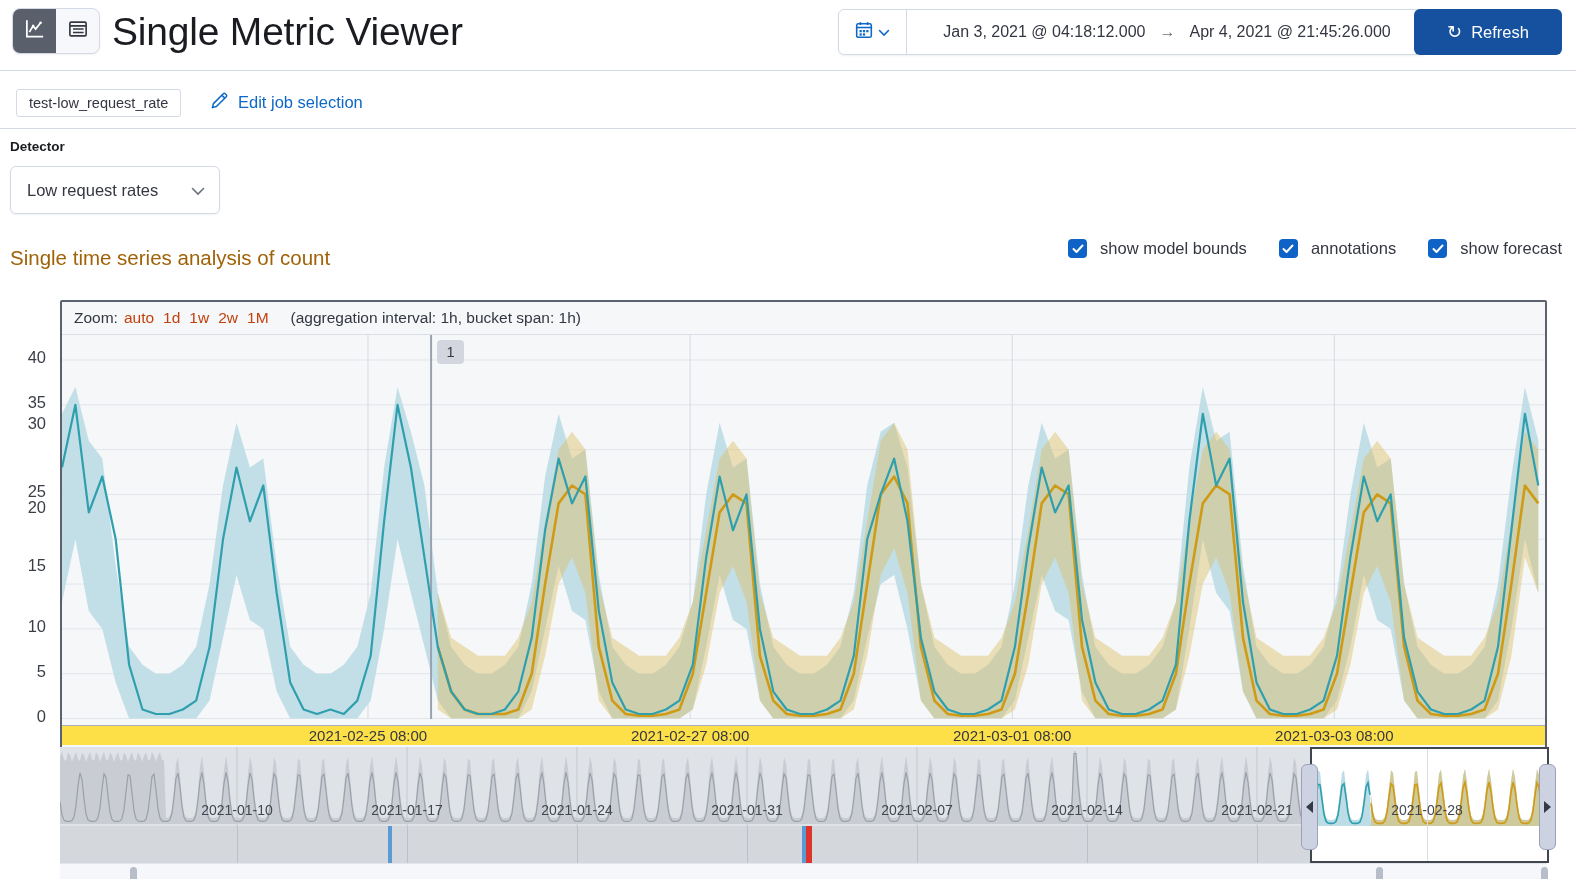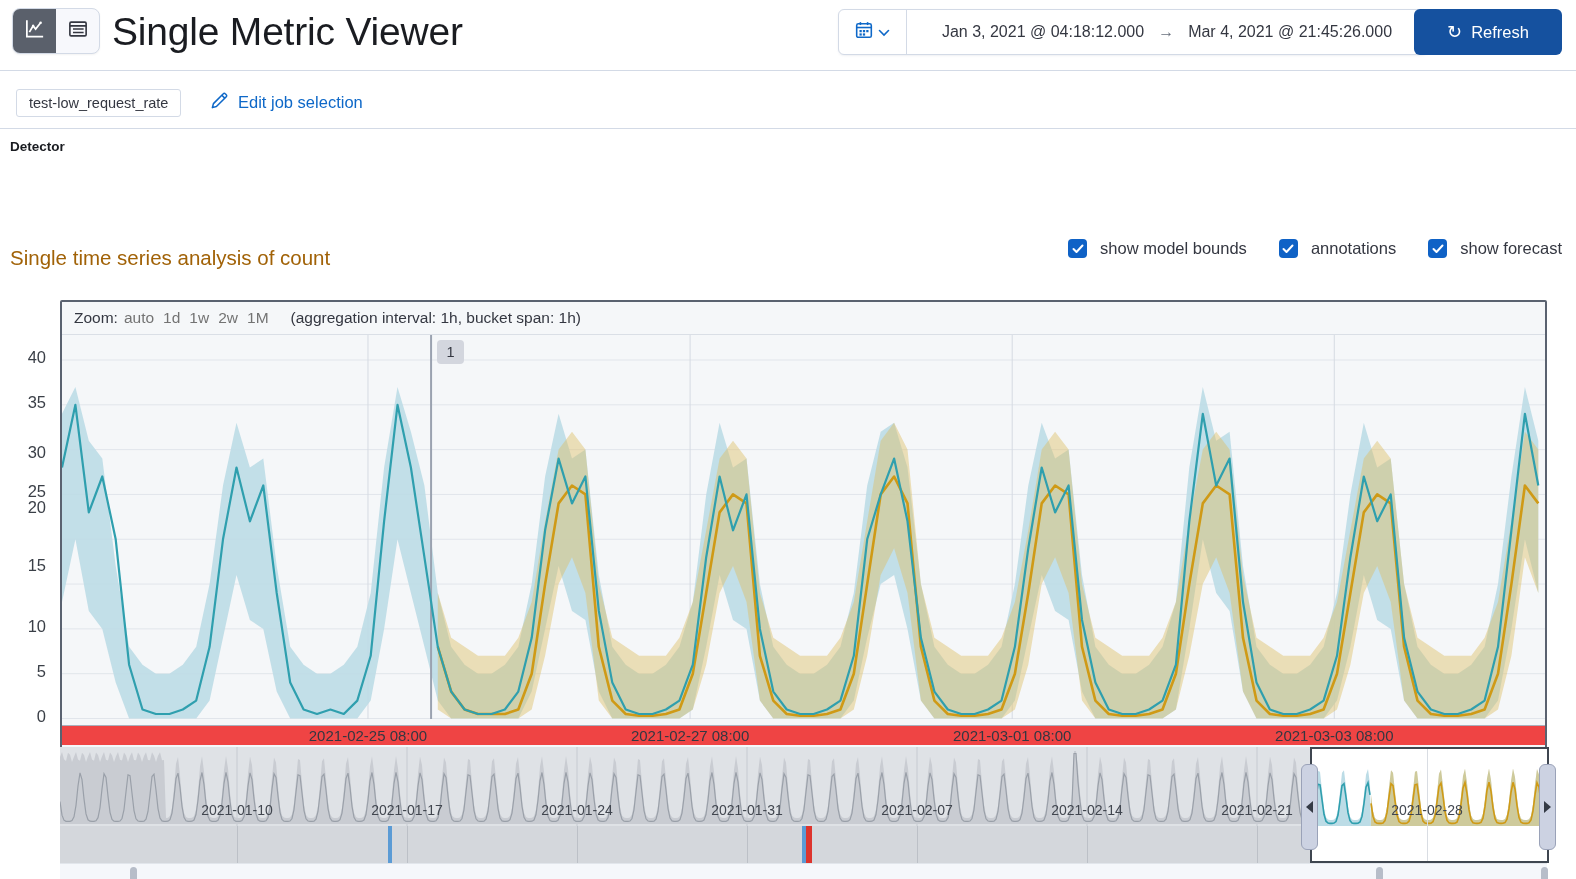--- a/index.html
+++ b/index.html
@@ -32,25 +32,25 @@
 
   .section-heading { position:absolute; left:10px; top:246px; font-size:20.5px; font-weight:400; color:#a16207; }
   .chart-controls { position:absolute; right:14px; top:239px; display:flex; align-items:center; gap:32px; }
   .cb-item { display:flex; align-items:center; gap:13px; cursor:pointer; }
   .cb-box { width:19px; height:19px; border-radius:4px; background:#0f62c6; display:flex; align-items:center; justify-content:center; }
   .cb-label { font-size:16.5px; color:#343741; }
 
   
   .chart-card { position:absolute; left:60px; top:300px; width:1487px; height:560px; border:2px solid #5a6270; border-radius:2px; background:#f5f7f9; }
   .zoom-row { height:33px; display:flex; align-items:center; padding-left:12px; gap:6px; font-size:15.5px; border-bottom:1px solid #dadfe6; }
-  .zoom-row a { color:#737373; text-decoration:none; cursor:pointer; margin-right:2px; }
+  .zoom-row a { color:#c2410c; text-decoration:none; cursor:pointer; margin-right:2px; }
   .zoom-note { color:#343741; margin-left:14px; }
   .plot-wrap { position:relative; width:1483px; height:390px; }
   .anno-badge { position:absolute; width:27px; height:24px; background:#d3d6de; border-radius:4px; font-size:14.5px; font-weight:500; color:#343741; display:flex; align-items:center; justify-content:center; cursor:pointer; }
-  .x-axis { position:relative; height:20px; background:#ef4444; border-top:1px solid #a9b0bc; }
+  .x-axis { position:relative; height:20px; background:#fde047; border-top:1px solid #a9b0bc; }
   .x-tick-label { position:absolute; top:1px; width:160px; text-align:center; font-size:15px; color:#343741; }
   .y-label { position:absolute; left:0; width:46px; text-align:right; font-size:16.5px; color:#3a3f47; }
 
   
   .ctx-wave { position:absolute; left:60px; top:747px; width:1487px; height:79px; background:#dfe2e6; }
   .ctx-label { position:absolute; width:150px; text-align:center; font-size:14px; color:#41464f; z-index:5; }
   .swimlane { position:absolute; left:60px; top:826px; width:1487px; height:37px; background:#d4d7dc; }
   .swim-sep { position:absolute; top:0; width:1px; height:100%; background:#bcc0c7; }
   .swim-marker { position:absolute; top:0; height:100%; }
   .anno-track { position:absolute; left:60px; top:863px; width:1487px; height:16px; background:#f5f7fb; border-top:1px solid #e2e6ec; }
@@ -109,21 +109,21 @@
       </span>
       <span>
         <svg width="12" height="8" viewBox="0 0 12 8">
             <polyline points="1.5,1.5 6,6 10.5,1.5" stroke="#0e68c8" stroke-width="1.6" fill="none" stroke-linecap="round"></polyline>
           </svg>
       </span>
     </div>
     <div class="dp-dates">
       <span class="dp-date">Jan 3, 2021 @ 04:18:12.000</span>
       <span class="dp-arrow">→</span>
-      <span class="dp-date">Mar 4, 2021 @ 21:45:26.000</span>
+      <span class="dp-date">Apr 4, 2021 @ 21:45:26.000</span>
     </div>
   </div>
   <button class="refresh-btn">
     <span class="refresh-glyph">↻</span>
     <span>Refresh</span>
   </button>
 
   <div class="hrule" style="top:70px"></div>
 
   <div class="job-badge">test-low_request_rate</div>
@@ -133,20 +133,28 @@
           <path d="M2 14l.9-3.4L11.2 2.3a1.1 1.1 0 0 1 1.6 0l.9.9a1.1 1.1 0 0 1 0 1.6L5.4 13.1 2 14z" stroke="#0e68c8" stroke-width="1.3" fill="none" stroke-linejoin="round"></path>
           <line x1="10" y1="3.6" x2="12.4" y2="6" stroke="#0e68c8" stroke-width="1.3"></line>
         </svg>
     </span>
     <span>Edit job selection</span>
   </div>
 
   <div class="hrule" style="top:128px"></div>
 
   <div class="detector-label">Detector</div>
+  <div class="detector-select">
+    <span class="grow">Low request rates</span>
+    <span>
+      <svg width="14" height="9" viewBox="0 0 14 9">
+          <polyline points="1.5,1.5 7,7 12.5,1.5" stroke="#69707d" stroke-width="1.6" fill="none" stroke-linecap="round"></polyline>
+        </svg>
+    </span>
+  </div>
 
   <div class="section-heading">Single time series analysis of count</div>
   <div class="chart-controls">
       <div class="cb-item">
         <div class="cb-box">
           <svg width="12" height="10" viewBox="0 0 12 10">
             <polyline points="1.5,5 4.5,8 10.5,1.5" stroke="#fff" stroke-width="2" fill="none" stroke-linecap="round" stroke-linejoin="round"></polyline>
           </svg>
         </div>
         <div class="cb-label">show model bounds</div>
@@ -260,21 +268,21 @@
   <div class="brush-handle" style="left:1539px">
       <span class="tri tri-right"></span>
     </div>
 
 <div class="y-label" style="top: 706.5px;">0</div>
     <div class="y-label" style="top: 661.688px;">5</div>
     <div class="y-label" style="top: 616.875px;">10</div>
     <div class="y-label" style="top: 556px;">15</div>
     <div class="y-label" style="top: 498px;">20</div>
     <div class="y-label" style="top: 482.438px;">25</div>
-    <div class="y-label" style="top: 443px;">30</div>
+    <div class="y-label" style="top: 414px;">30</div>
     <div class="y-label" style="top: 392.812px;">35</div>
     <div class="y-label" style="top: 348px;">40</div>
     <div class="ctx-label" style="left: 162px; top: 802px;">2021-01-10</div>
     <div class="ctx-label" style="left: 332px; top: 802px;">2021-01-17</div>
     <div class="ctx-label" style="left: 502px; top: 802px;">2021-01-24</div>
     <div class="ctx-label" style="left: 672px; top: 802px;">2021-01-31</div>
     <div class="ctx-label" style="left: 842px; top: 802px;">2021-02-07</div>
     <div class="ctx-label" style="left: 1012px; top: 802px;">2021-02-14</div>
     <div class="ctx-label" style="left: 1182px; top: 802px;">2021-02-21</div>
     <div class="ctx-label" style="left: 1352px; top: 802px;">2021-02-28</div>

